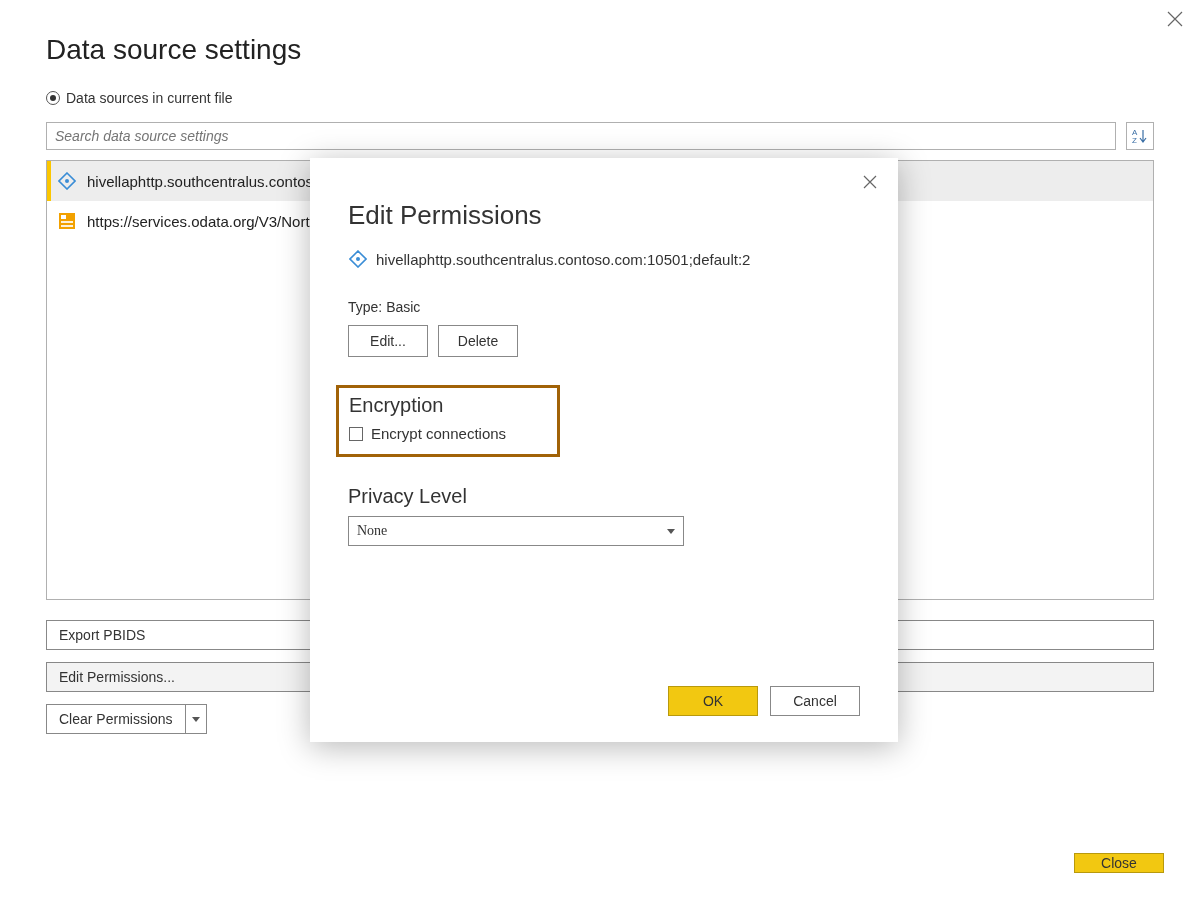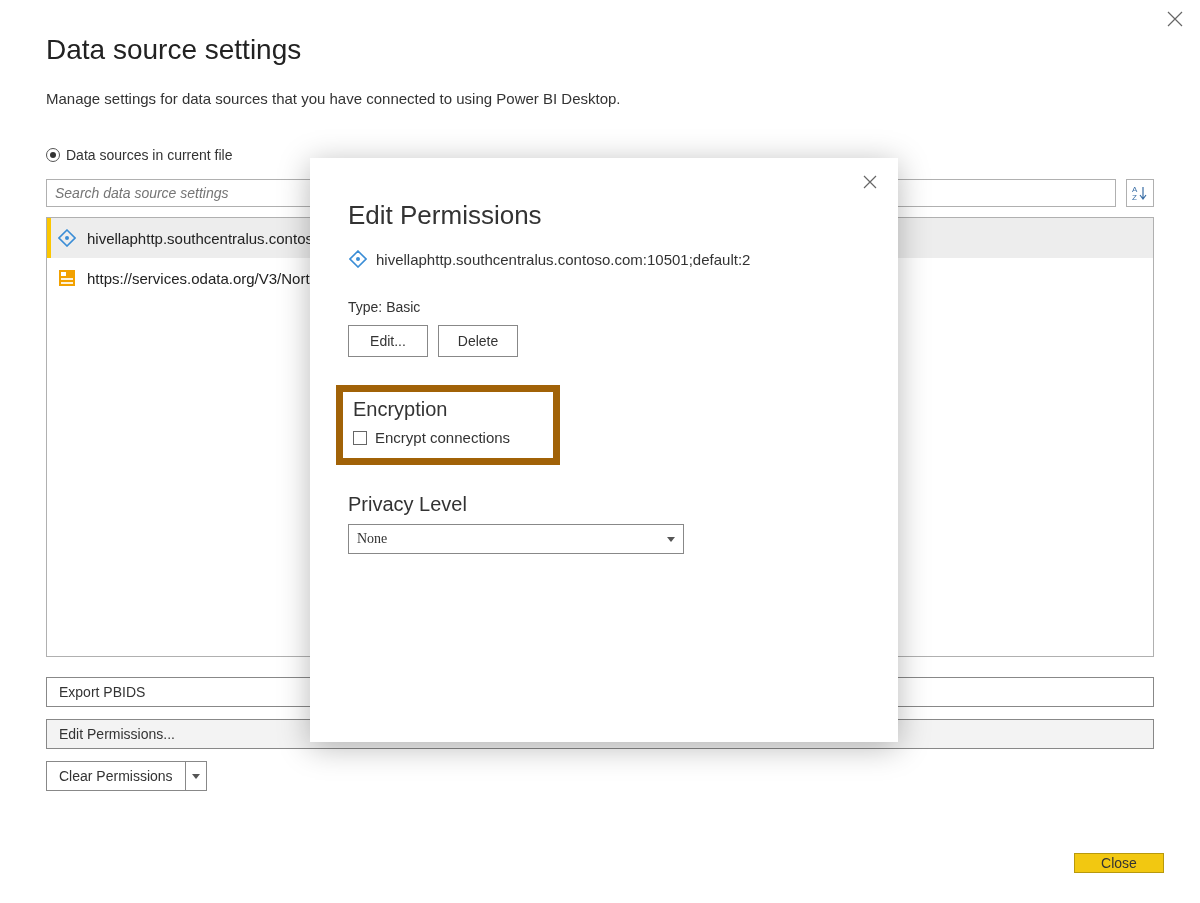--- a/index.html
+++ b/index.html
@@ -194,21 +194,21 @@
     height: 32px;
     min-width: 80px;
     padding: 0 0;
     border: 1px solid #888;
     background: #fff;
     display: inline-flex; align-items:center; justify-content:center;
     font-size: 14px;
     cursor: pointer;
   }
   .encryption-box {
-    border: 7px solid #a16207;
+    border: 3px solid #a16207;
     padding: 6px 10px 12px 10px;
     margin: 4px -12px 28px -12px;
     width: 224px;
   }
   .checkbox-row {
     display: flex; align-items: center; gap: 8px;
     font-size: 15px;
     color: #333;
     margin-top: 6px;
   }
@@ -262,21 +262,20 @@
 <body>
 
 <div class="parent-close x-icon">
   <svg width="18" height="18" viewBox="0 0 18 18">
       <path d="M2 2 L16 16 M16 2 L2 16" stroke="#666" stroke-width="1.2" fill="none"></path>
     </svg>
 </div>
 
 <div class="page">
   <div class="page-title">Data source settings</div>
-  <div class="page-subtitle">Manage settings for data sources that you have connected to using Power BI Desktop.</div>
 
   <div class="radio-row">
     <span class="radio-circle checked"></span>
     <span>Data sources in current file</span>
   </div>
 
   <div class="search-row">
     <input class="search-input" type="text" placeholder="Search data source settings" style="">
     <div class="sort-btn">
       <svg width="18" height="18" viewBox="0 0 18 18">
@@ -356,13 +355,17 @@
       <span>Encrypt connections</span>
     </div>
   </div>
 
   <div class="section-title">Privacy Level</div>
   <div class="select-box">
     <span>None</span>
     <span class="caret-down"></span>
   </div>
 
+  <div class="modal-actions">
+    <div class="btn-primary">OK</div>
+    <div class="btn-secondary">Cancel</div>
+  </div>
 </div>
 
 </body></html>

